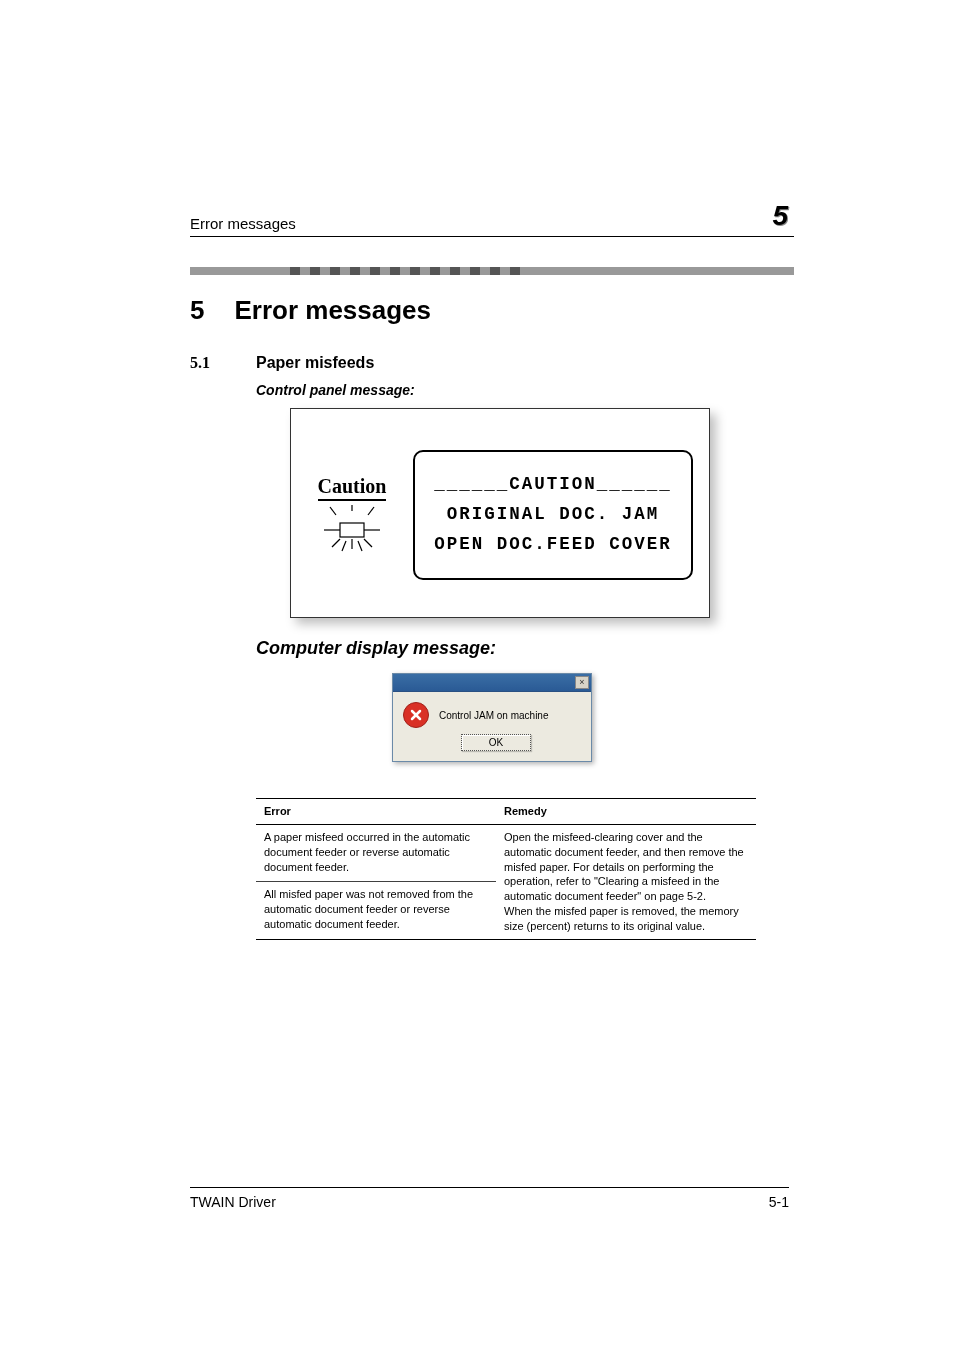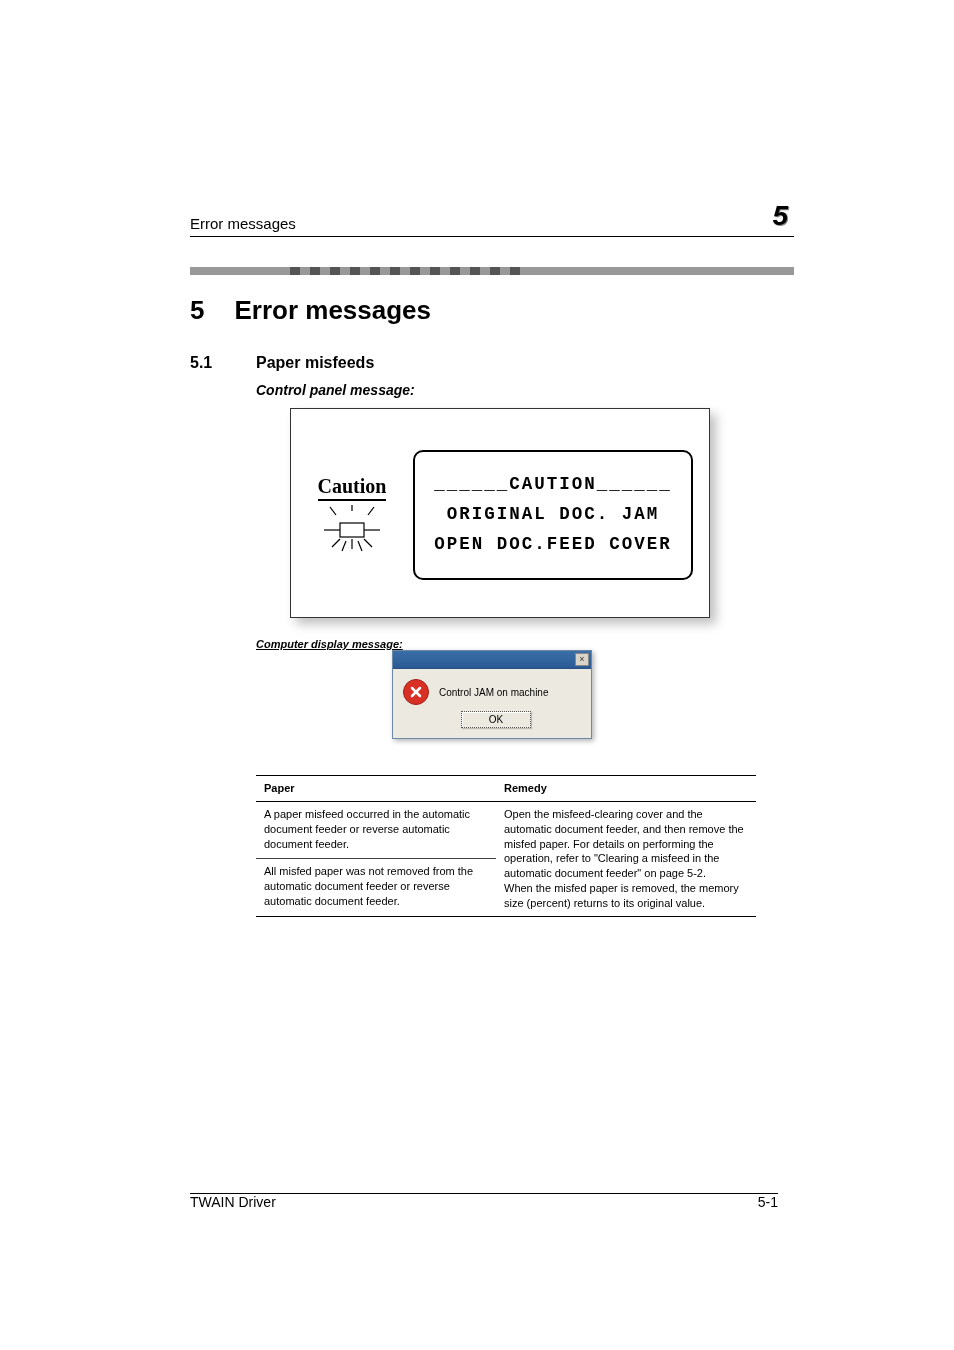--- a/index.html
+++ b/index.html
@@ -54,36 +54,36 @@
     gap: 30px;
     margin-bottom: 28px;
   }
   .h1-num { font-size: 26px; font-weight: bold; }
   .h1-title { font-size: 26px; font-weight: bold; }
   .h2-row {
     display: flex;
     gap: 30px;
     margin-bottom: 10px;
   }
-  .h2-num { font-size: 16px; font-weight: bold; width: 36px; }
+  .h2-num { font-size: 16px; font-weight: bold; width: 36px; font-family: Liberation Serif, serif; }
   .h2-title { font-size: 16px; font-weight: bold; }
   .subhead {
     font-size: 14px;
     font-weight: bold;
     font-style: italic;
     margin-left: 66px;
     margin-bottom: 10px;
   }
   .subhead2 {
-    font-size: 11px;
+    font-size: 18px;
     font-weight: bold;
     font-style: italic;
     margin-left: 66px;
     margin-top: 20px;
-    text-decoration: underline;
+    margin-bottom: 14px;
   }
   .lcd-panel {
     margin-left: 100px;
     width: 420px;
     height: 210px;
     background: #fff;
     border: 1px solid #333;
     box-shadow: 6px 6px 10px rgba(0,0,0,0.25);
     position: relative;
     padding: 20px 16px 16px 16px;
@@ -197,23 +197,24 @@
   }
   .table td {
     vertical-align: top;
     padding: 5px 8px;
     border-bottom: 1px solid #000;
   }
   .table td.cause-cell { border-bottom: 1px solid #000; }
   .table tr.mid td.cause-cell { border-bottom: 1px solid #404040; }
   .page-footer {
     position: absolute;
-    left: 190px; right: 176px;
+    left: 190px; right: 165px;
     bottom: 140px;
     border-top: 1px solid #000;
+    padding-top: 6px;
     display: flex;
     justify-content: space-between;
     font-size: 14px;
   }
 </style>
 </head>
 <body>
 
 <div class="page-inner">
 
@@ -282,21 +283,21 @@
       </div>
       <div class="dialog-btn-row">
         <span class="dialog-btn">OK</span>
       </div>
     </div>
   </div>
 
   <table class="table">
     <thead>
       <tr>
-        <th style="width:48%">Paper</th>
+        <th style="width:48%">Error</th>
         <th>Remedy</th>
       </tr>
     </thead>
     <tbody>
       <tr class="mid">
         <td class="cause-cell">A paper misfeed occurred in the automatic document feeder or reverse automatic document feeder.</td>
         <td rowspan="2" style="white-space:pre-line">Open the misfeed-clearing cover and the automatic document feeder, and then remove the misfed paper. For details on performing the operation, refer to "Clearing a misfeed in the automatic document feeder" on page 5-2.
 When the misfed paper is removed, the memory size (percent) returns to its original value.</td>
       </tr>
       <tr>

